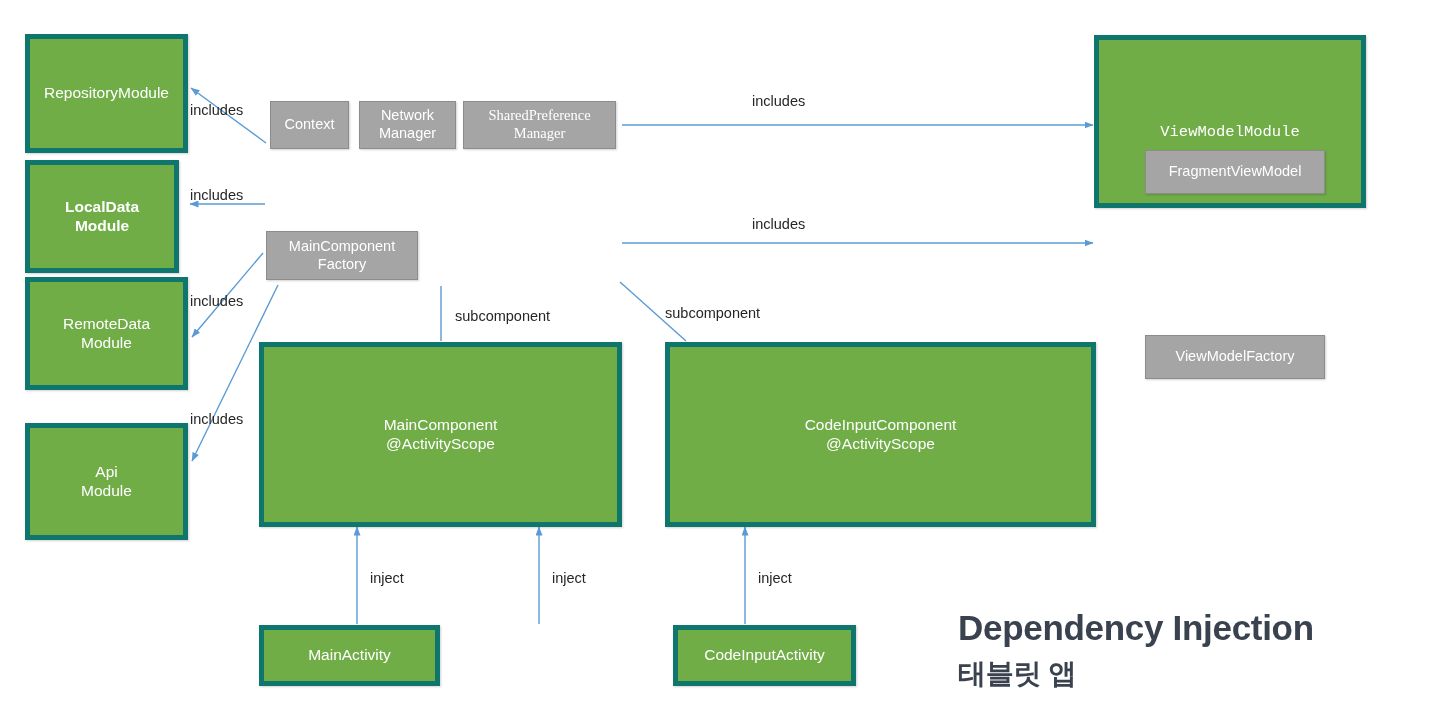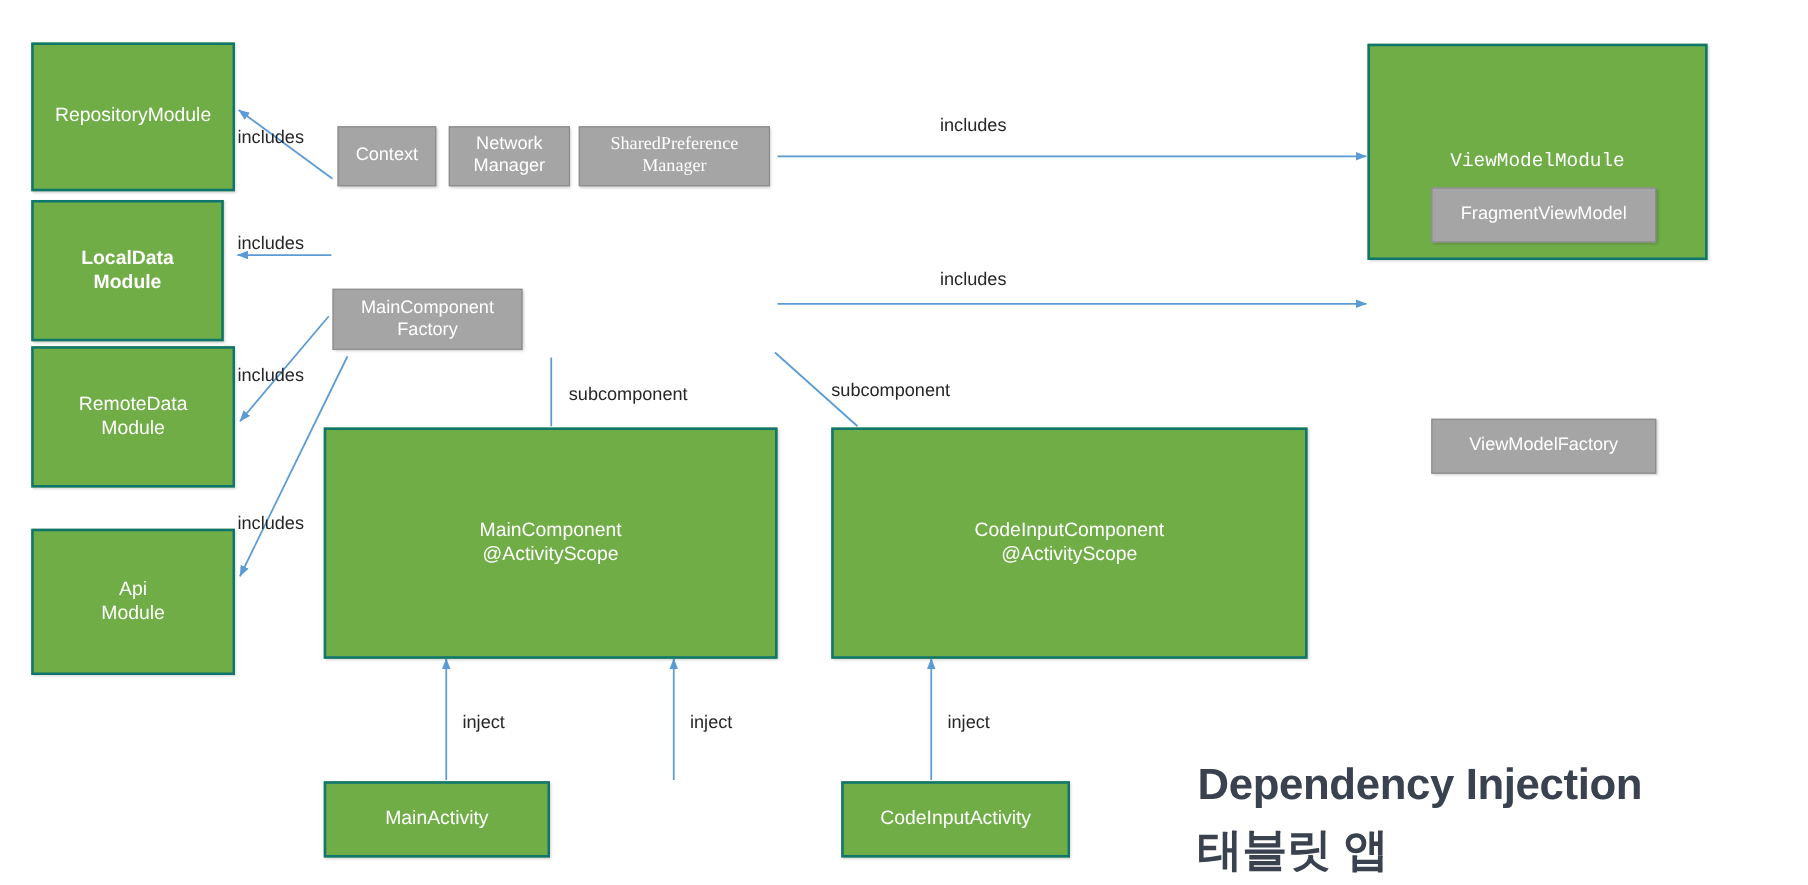--- a/index.html
+++ b/index.html
@@ -26,21 +26,21 @@
     align-items: center;
     justify-content: center;
     text-align: center;
     color: #ffffff;
     line-height: 1.22;
     white-space: pre-line;
     z-index: 3;
   }
   .node.green {
     background: #70AD47;
-    border: 2px solid #0f766e;
+    border: 5px solid #0f766e;
     box-shadow: 1px 1px 2px rgba(0,0,0,0.18);
     font-size: 15.5px;
   }
   .node.gray {
     background: #A5A5A5;
     border: 1px solid #8C8C8C;
     box-shadow: 1px 1px 2px rgba(0,0,0,0.18);
     font-size: 14.5px;
     z-index: 5;
   }
@@ -71,21 +71,21 @@
     color: #39424E;
     font-weight: bold;
     font-size: 35px;
     line-height: 1.45;
     letter-spacing: -0.3px;
     white-space: pre-line;
     text-align: left;
   }
   .title-line2 {
     display: block;
-    font-size: 36px;
+    font-size: 28px;
   }
 </style>
 </head>
 <body>
 
 <div id="canvas">
 
   <svg class="svg-layer" viewBox="0 0 1446 708" xmlns="http://www.w3.org/2000/svg">
     <defs>
       <marker id="arrowhead" markerWidth="9" markerHeight="7" refX="8.5" refY="3.5" orient="auto" markerUnits="userSpaceOnUse">
@@ -164,21 +164,21 @@
 
   <div class="node gray" style="left:1145px; top:335px; width:180px; height:44px;">
     <span>ViewModelFactory</span>
   </div>
 
   <div class="node green" style="left:259px; top:342px; width:363px; height:185px;">
     <span>MainComponent
 @ActivityScope</span>
   </div>
 
-  <div class="node green" style="left:665px; top:342px; width:381px; height:185px;">
+  <div class="node green" style="left:665px; top:342px; width:431px; height:185px;">
     <span>CodeInputComponent
 @ActivityScope</span>
   </div>
 
   <div class="node green" style="left:259px; top:625px; width:181px; height:61px;">
     <span>MainActivity</span>
   </div>
 
 
   <div class="node green" style="left:673px; top:625px; width:183px; height:61px;">

